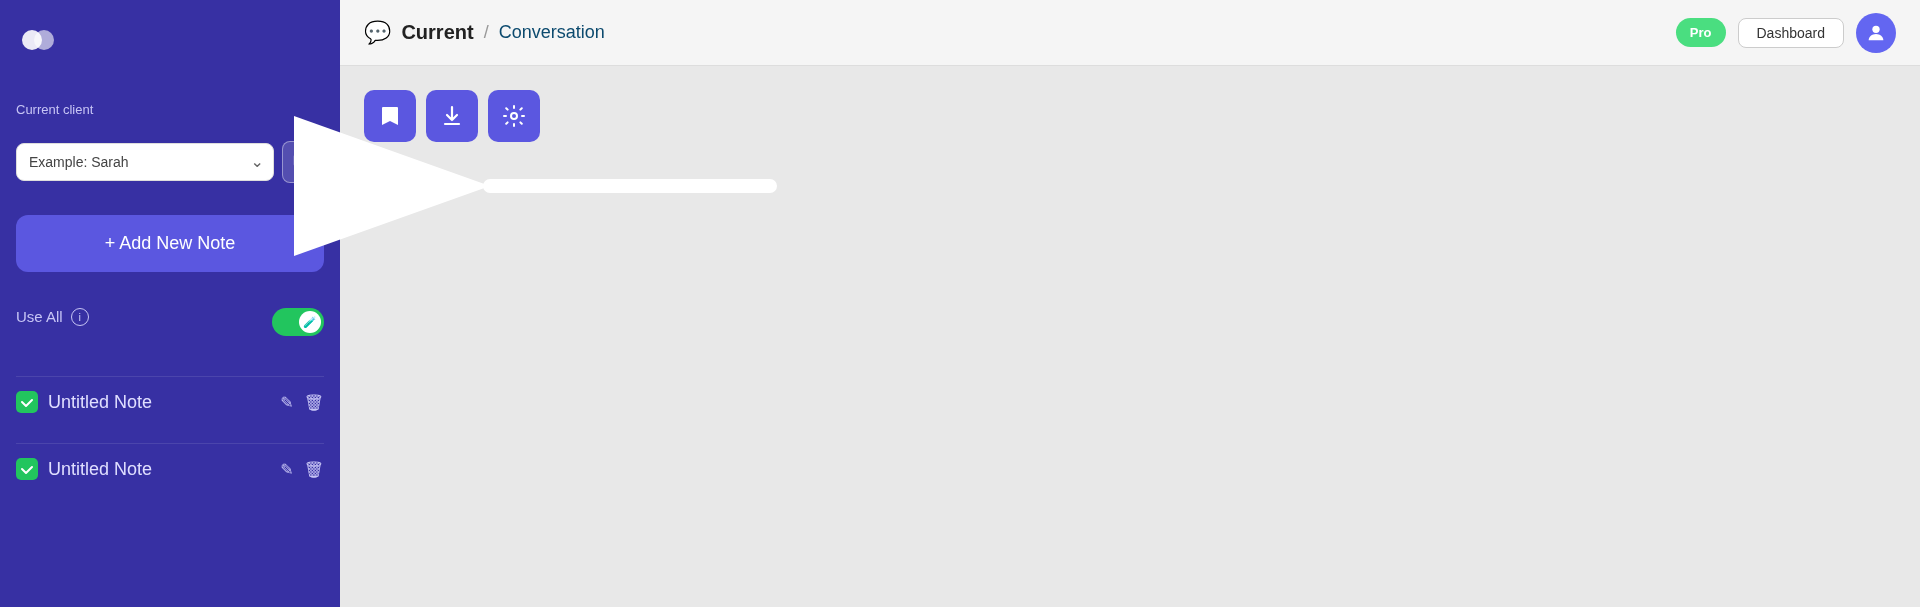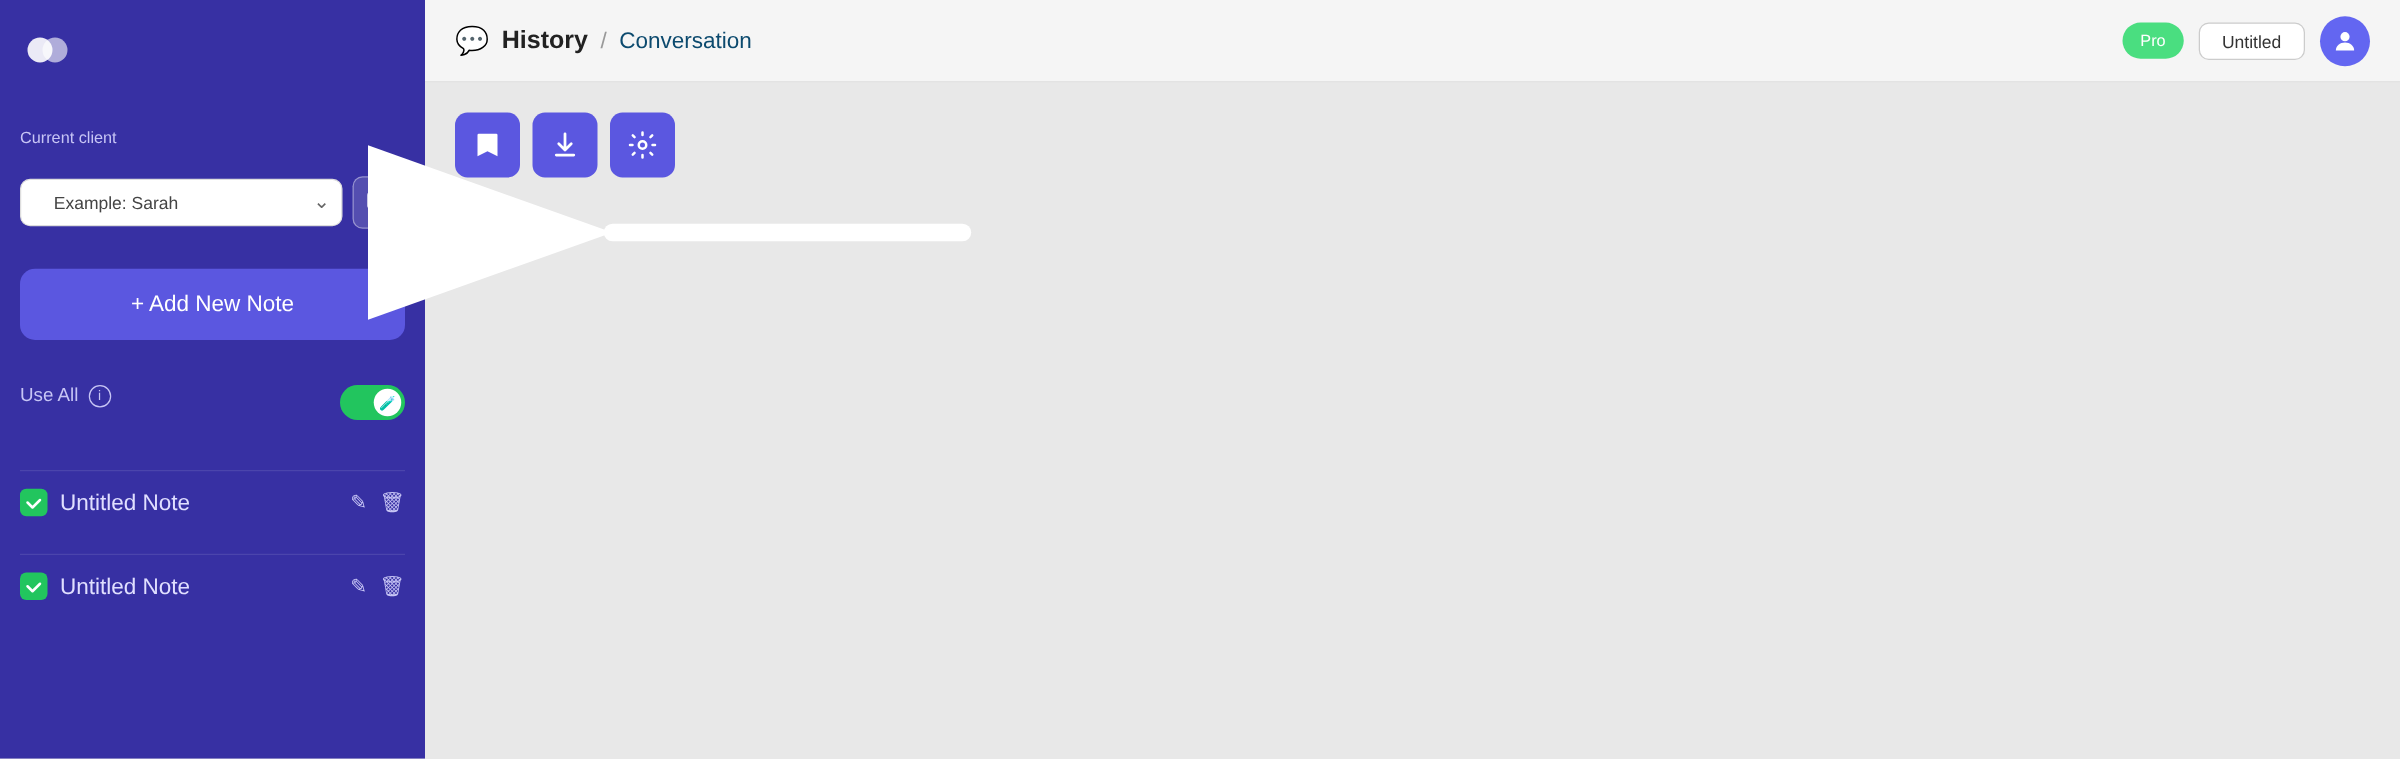--- a/index.html
+++ b/index.html
@@ -51,21 +51,21 @@
     .client-select-wrapper {
       flex: 1;
       position: relative;
     }
 
     .client-select-wrapper select {
       width: 100%;
       background: #fff;
       border: 1px solid #ddd;
       border-radius: 8px;
-      padding: 10px 32px 10px 26px;
+      padding: 10px 32px 10px 12px;
       font-size: 14px;
       color: #444;
       appearance: none;
       cursor: pointer;
     }
 
     .client-select-wrapper::after {
       content: '⌄';
       position: absolute;
       right: 10px;
@@ -251,21 +251,21 @@
     .header-actions {
       display: flex;
       align-items: center;
       gap: 12px;
     }
 
     .pro-badge {
       background: #4ade80;
       color: #fff;
       font-size: 13px;
-      font-weight: 400;
+      font-weight: 700;
       padding: 7px 14px;
       border-radius: 20px;
     }
 
     .dashboard-btn {
       background: white;
       border: 1.5px solid #ccc;
       border-radius: 8px;
       padding: 6px 18px;
       font-size: 14px;
@@ -384,27 +384,27 @@
     </div>
   </div>
 
 </div>
 
 <div class="main">
 
   <div class="header">
     <div class="breadcrumb">
       <span class="breadcrumb-history-icon">💬</span>
-      <span class="breadcrumb-history">History</span>
+      <span class="breadcrumb-history">Current</span>
       <span class="breadcrumb-sep">/</span>
       <span class="breadcrumb-conversation">Conversation</span>
     </div>
     <div class="header-actions">
       <span class="pro-badge">Pro</span>
-      <button class="dashboard-btn">Untitled</button>
+      <button class="dashboard-btn">Dashboard</button>
       <div class="user-avatar">
         <svg width="22" height="22" viewBox="0 0 24 24" fill="white">
           <circle cx="12" cy="8" r="4"></circle>
           <path d="M4 20c0-4 3.6-7 8-7s8 3 8 7" fill="white"></path>
         </svg>
       </div>
     </div>
   </div>
 
   <div class="content-area">

